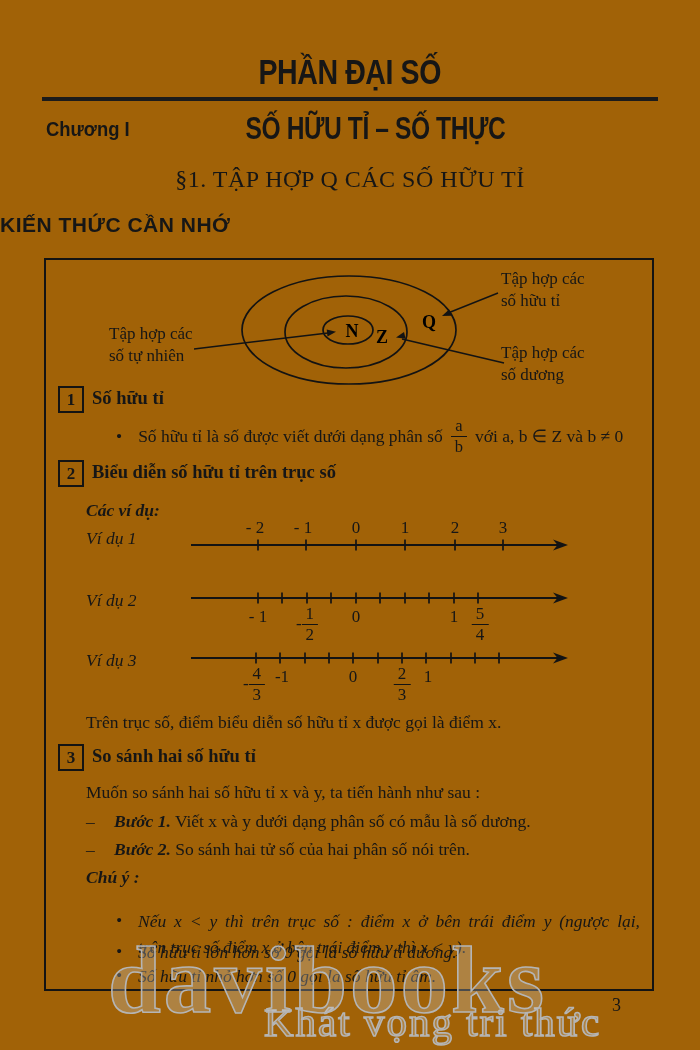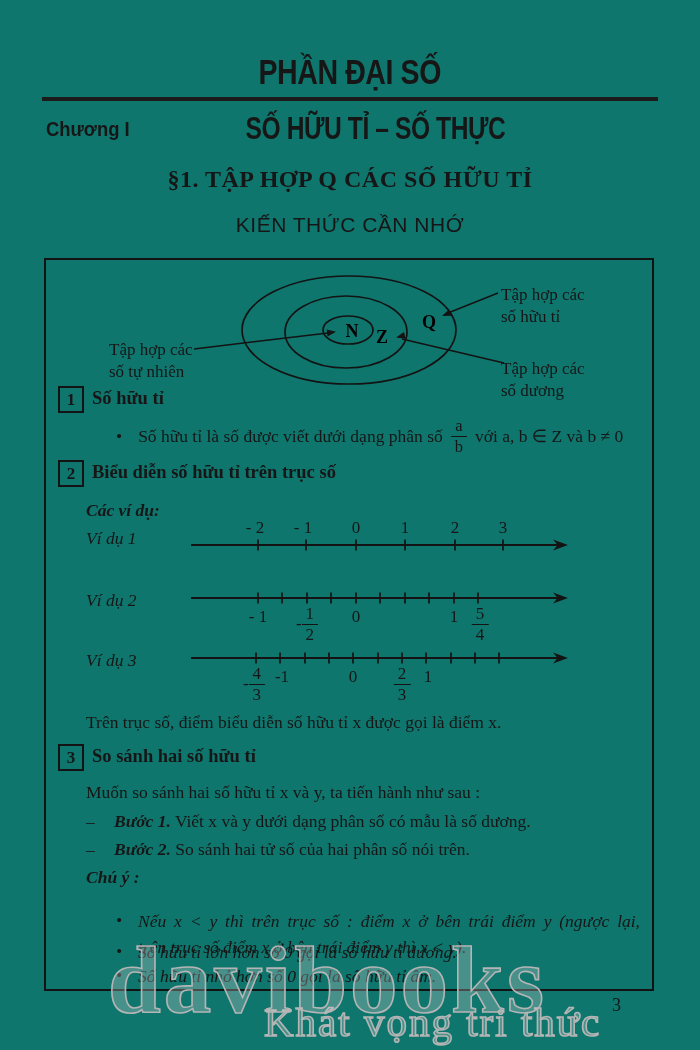--- a/index.html
+++ b/index.html
@@ -1,37 +1,37 @@
 <!DOCTYPE html>
 <html><head>
 <meta charset="utf-8">
 <style>
   * { margin:0; padding:0; box-sizing:border-box; }
   html,body { background:#e8e8e8; }
   .page {
     position:relative; width:700px; height:1050px; margin:0 auto;
-    background:#0f766e; overflow:hidden; color:#161616;
+    background:#a16207; overflow:hidden; color:#161616;
     font-family:"Liberation Serif", serif;
   }
   .abs { position:absolute; }
   
   .part-title { top:52px; left:0; width:700px; text-align:center;
     font-family:"Liberation Sans", sans-serif; font-weight:700; font-size:34px; }
   .part-title > span { display:inline-block; transform:scale(0.84,1.05); letter-spacing:-0.5px; }
   .rule { top:97px; left:42px; width:616px; height:4px; background:#1b1b1b; }
   .chapter-label { top:118px; left:46px; font-family:"Liberation Sans", sans-serif;
     font-weight:700; font-size:20px; }
   .chapter-label > span{ display:inline-block; transform:scaleX(0.92); transform-origin:left; }
   .chapter-title { top:111px; left:25px; width:700px; text-align:center;
     font-family:"Liberation Sans", sans-serif; font-weight:700; font-size:30px; }
   .chapter-title > span { display:inline-block; transform:scale(0.82,1.05); letter-spacing:-0.5px; }
   .lesson-title { top:166px; left:0; width:700px; text-align:center;
-    font-weight:700; font-size:24px; letter-spacing:0.5px; }
-  .subtitle { top:213px; left:0; width:700px; text-align:center;
-    font-family:"Liberation Sans", sans-serif; font-weight:400; font-size:21px; letter-spacing:0.5px; }
+    font-weight:400; font-size:24px; letter-spacing:0.5px; }
+  .subtitle { top:213px; left:0; width:700px; 
+    font-family:"Liberation Sans", sans-serif; font-weight:700; font-size:21px; letter-spacing:0.5px; }
   
   .kbox { top:258px; left:44px; width:610px; height:733px; border:2.5px solid #131313; }
   .kbox .abs { position:absolute; }
   .body-txt { font-size:17.5px; line-height:24px; }
   .it { font-style:italic;font-family:Liberation Serif, serif; }
   .bi { font-style:italic; font-weight:700; }
   .sec-head { left:0; height:28px; width:600px; }
   .secnum { position:absolute; left:12px; top:0; width:26px; height:27px;
     border:2px solid #131313; display:flex; align-items:center; justify-content:center;
     font-weight:700; font-size:17px; }
@@ -39,21 +39,21 @@
   .bullet::before { content:"•"; position:absolute; left:0; top:0; font-size:17px; }
   .nbullet { padding-left:22px; position:relative; }
   
   .frac { display:inline-flex; align-items:center; vertical-align:middle; }
   .stack { display:inline-flex; flex-direction:column; align-items:center; line-height:1.05; }
   .stack .num { padding:0 4px 1px; }
   .stack .den { border-top:1.7px solid #131313; padding:1px 4px 0; }
   .nl-frac { position:absolute; display:inline-flex; align-items:center;
     transform:translateX(-50%); font-size:17px; }
   .nl-lab { position:absolute; transform:translateX(-50%); font-size:17px; white-space:nowrap; }
-  .venn-label { position:absolute; font-size:17px; line-height:22px;margin-top:16px; }
+  .venn-label { position:absolute; font-size:17px; line-height:22px; }
   .jline { text-align:justify; text-align-last:justify; width:502px; }
   
   .wm { pointer-events:none; z-index:5; font-weight:700;
     color:rgba(205,205,205,0.30); -webkit-text-stroke:1.6px #b5b5b5; white-space:nowrap; }
   .wm-brand { top:925px; left:108px; font-size:95px; letter-spacing:3px; }
   .wm-slogan { top:998px; left:264px; font-size:41px; letter-spacing:2px; font-weight:400; }
   .page-num { top:995px; left:612px; font-size:18px; }
 </style>
 </head>
 <body>

